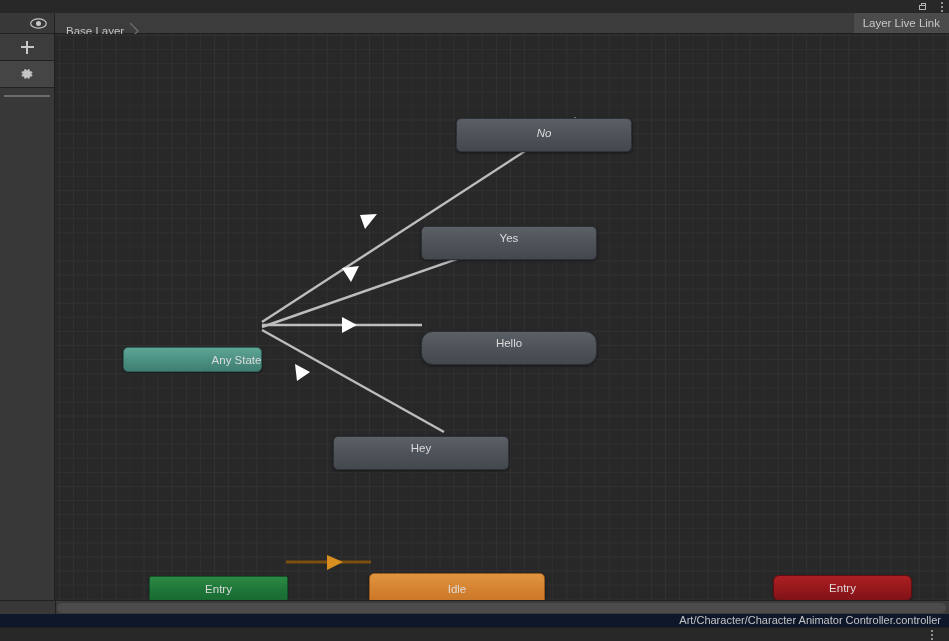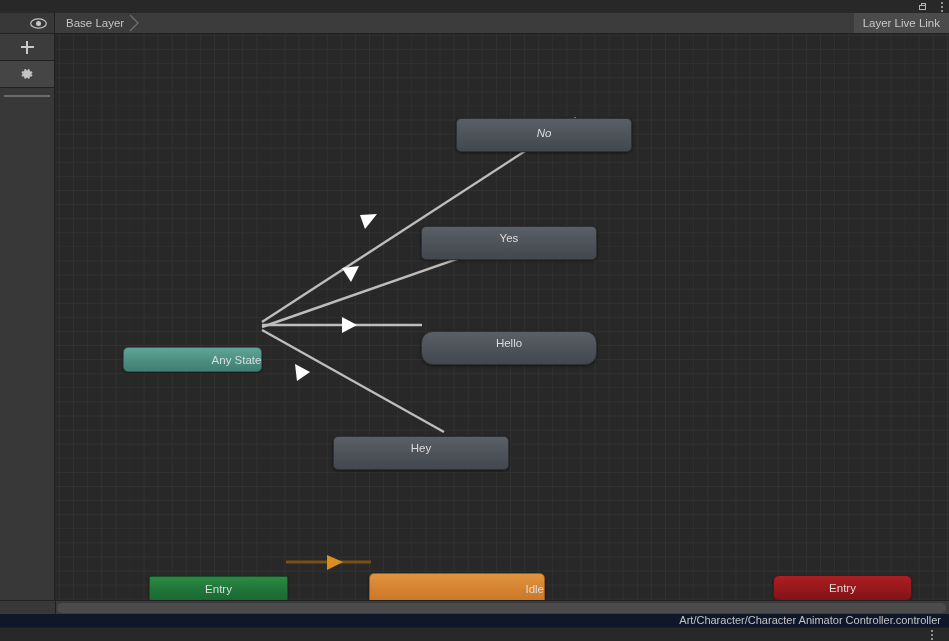--- a/index.html
+++ b/index.html
@@ -66,21 +66,21 @@
     width: 55px; height: 20px;
     background: #383838;
     border-right: 1px solid #212121;
     box-sizing: border-box;
     display: flex; align-items: center; justify-content: flex-end;
     padding-right: 7px;
   }
   .eye-icon { width: 17px; height: 11px; position: relative; display:block; }
 
   .breadcrumb {
-    position: absolute; left: 56px; top: 0;
+    position: absolute; left: 56px; top: 8px;
     height: 20px;
     display: flex; align-items: flex-start;
   }
   .breadcrumb-label {
     color: #c4c4c4; font-size: 11.5px;
     padding-left: 10px; padding-right: 6px;
     line-height: 20px;
   }
   .breadcrumb-chevron {
     width: 9px; height: 20px; position: relative;
@@ -340,21 +340,21 @@
 
     <div class="node plain" style="left:277px; top:402px; width:176px; height:34px;">
       <span class="node-label" style="top:5px;">Hey</span>
     </div>
 
     <div class="node entry" style="left:93px; top:542px; width:139px; height:25px;">
       <span class="node-label" style="top:6px;">Entry</span>
     </div>
 
     <div class="node idle" style="left:313px; top:539px; width:176px; height:34px;">
-      <span class="node-label" style="top:9px;text-align:right;">Idle</span>
+      <span class="node-label" style="top:9px;">Idle</span>
     </div>
 
     <div class="node exit" style="left:717px; top:541px; width:139px; height:26px;">
       <span class="node-label" style="top:6px;">Entry</span>
     </div>
 
   </div>
 
   <div class="corner-pad"></div>
   <div class="hscroll-track">

